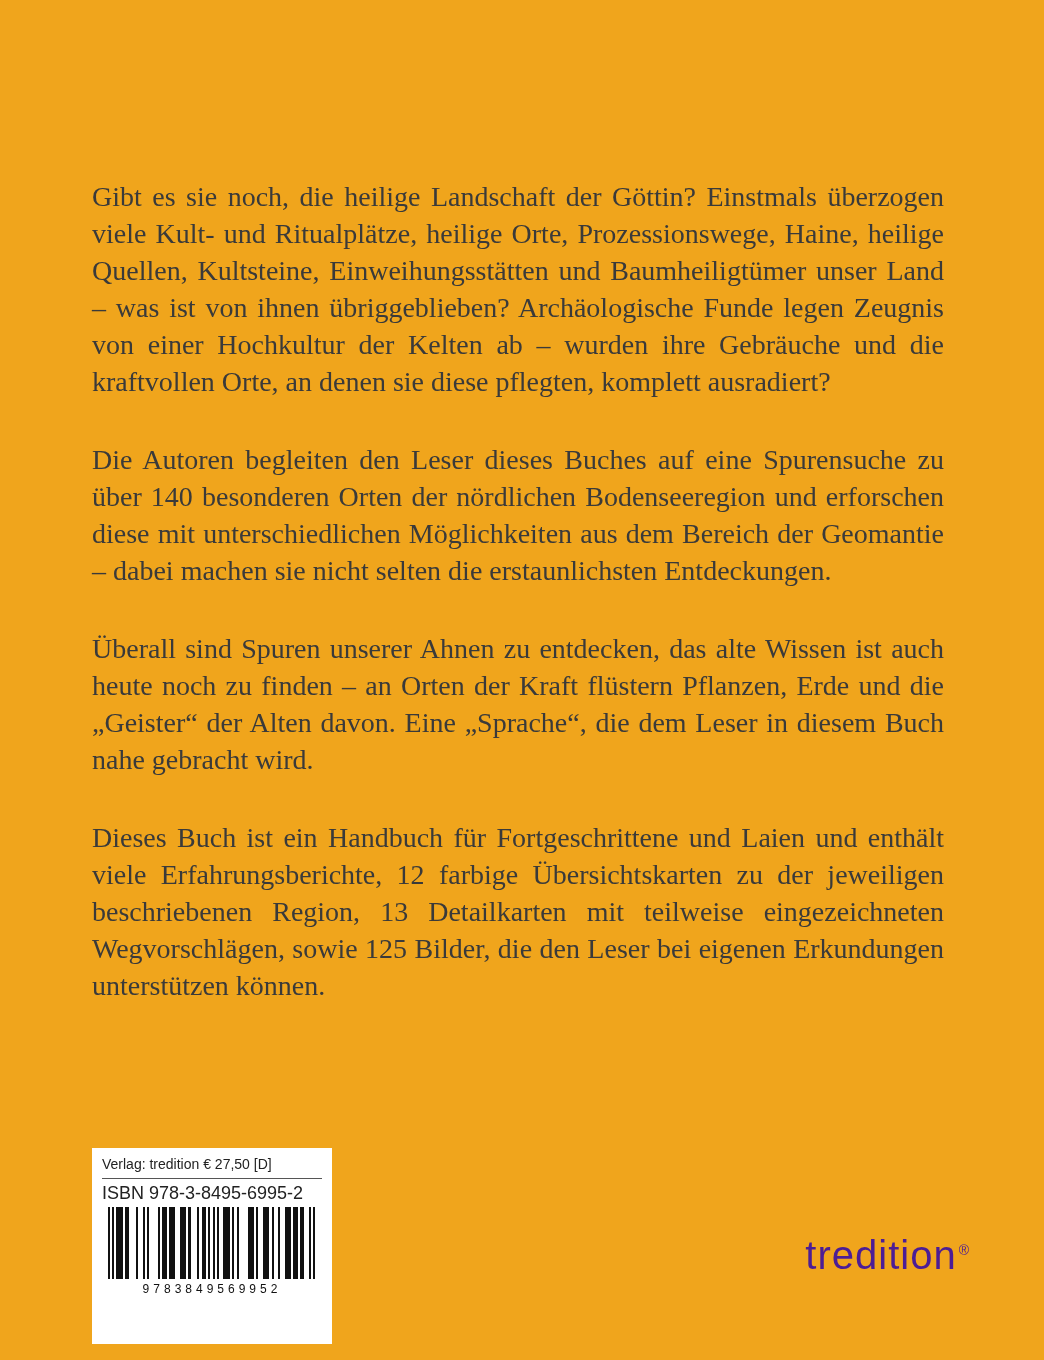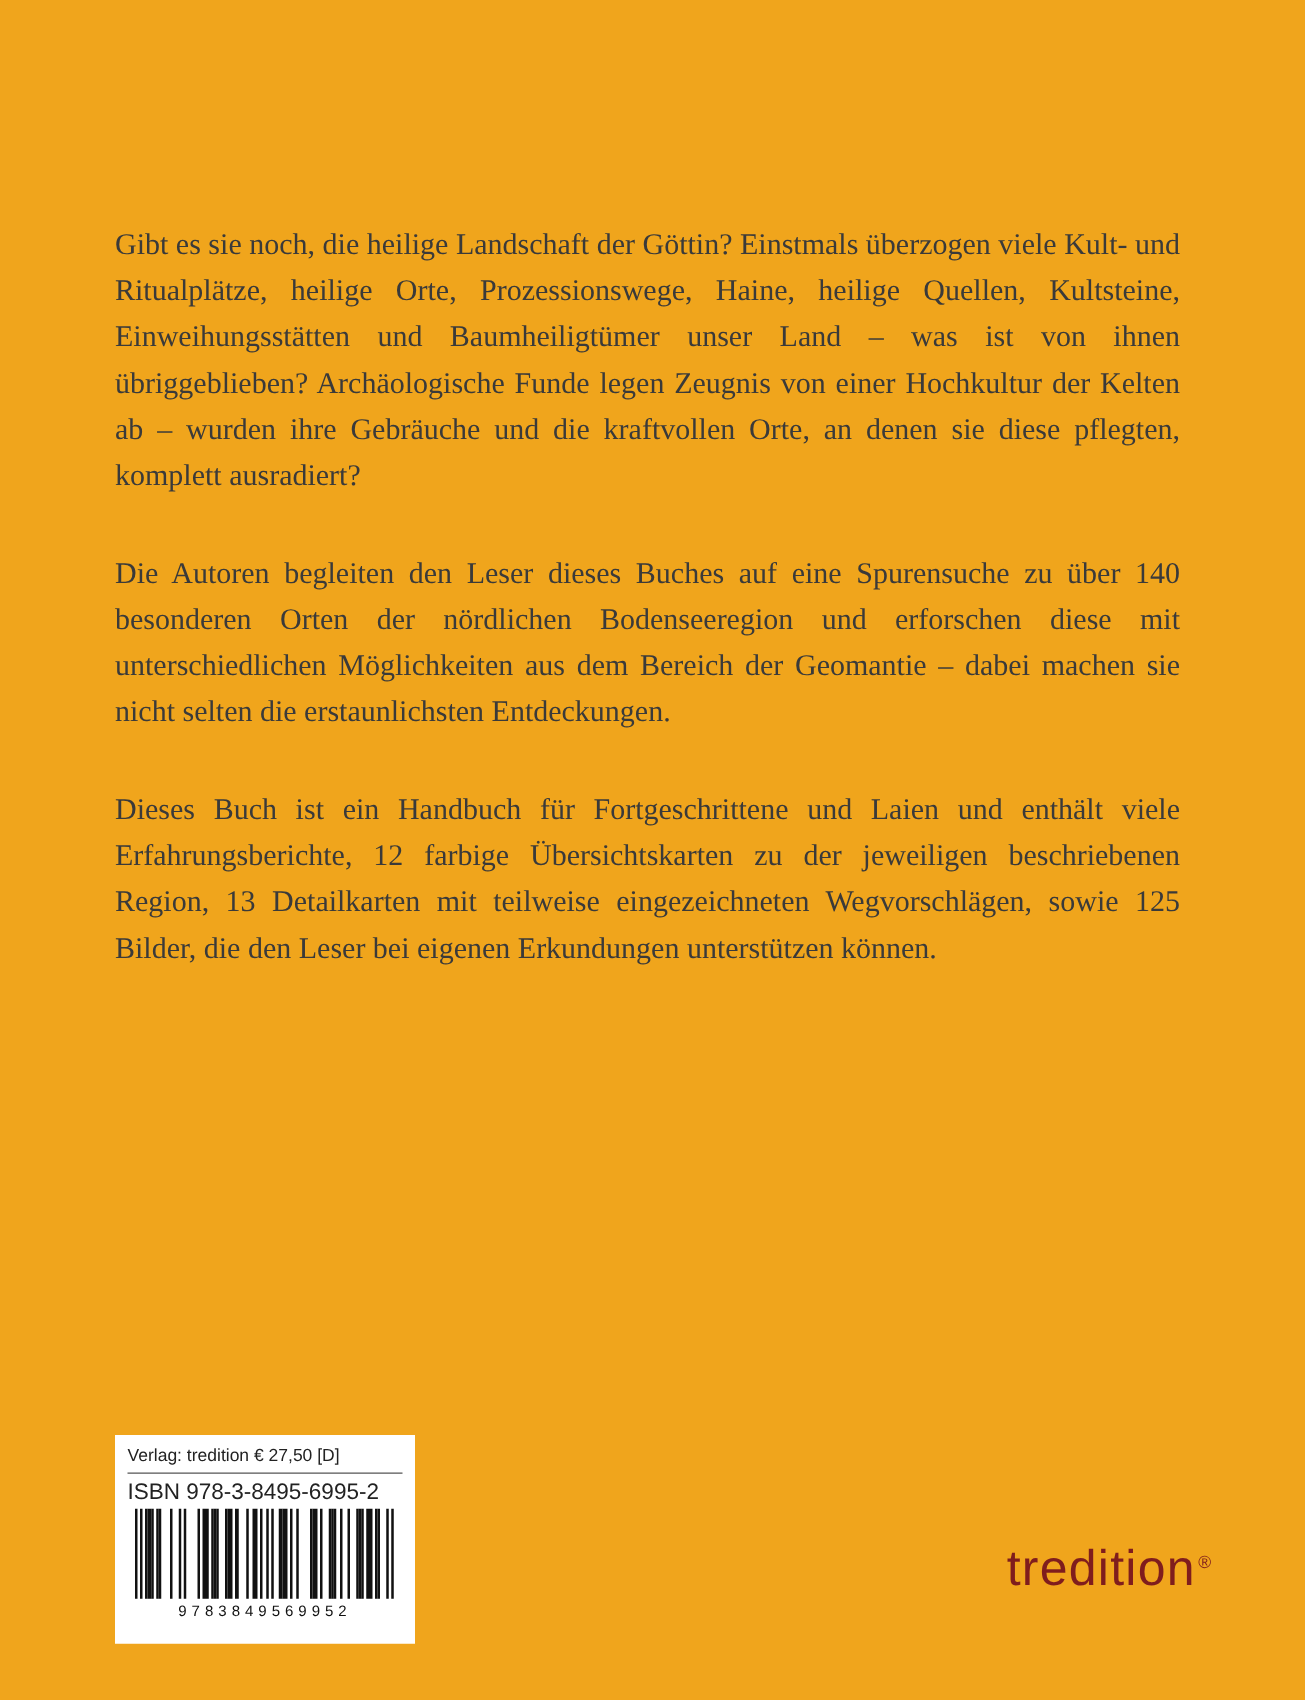--- a/index.html
+++ b/index.html
@@ -7,32 +7,32 @@
     position:relative;
     width:1044px;height:1360px;
     background:#F0A51C;
     overflow:hidden;
     font-family:"Liberation Serif", serif;
   }
   .text-block{
     position:absolute;
     left:92px;top:178px;width:852px;
     color:#3a3a3a;
-    font-size:24px;
+    font-size:28px;
     line-height:37px;
   }
   .text-block p{
     margin:0 0 41px 0;
     text-align:justify;
     text-justify:inter-word;
   }
   .isbn-box{
     position:absolute;
     left:92px;top:1148px;
-    width:240px;height:167px;
+    width:240px;height:196px;
     background:#ffffff;
     box-sizing:border-box;
     padding:6px 10px 4px 10px;
     font-family:"Liberation Sans", sans-serif;
     color:#222;
   }
   .isbn-line1{
     font-size:14px;
     line-height:20px;
     border-bottom:1px solid #555;
@@ -60,36 +60,37 @@
     margin-top:3px;
     color:#111;
   }
   .logo{
     position:absolute;
     right:74px;top:1233px;
     font-family:"Liberation Sans", sans-serif;
     font-size:40px;
     font-weight:500;
     letter-spacing:1px;
-    color:#7f1d1d;
+    color:#4c1d95;
   }
   .logo .reg{
     font-size:14px;
     vertical-align:super;
     margin-left:2px;
   }
 </style>
 </head>
 <body>
 
 <div class="cover">
 
   <div class="text-block">
     <p>Gibt es sie noch, die heilige Landschaft der Göttin? Einstmals überzogen viele Kult- und Ritualplätze, heilige Orte, Prozessionswege, Haine, heilige Quellen, Kultsteine, Einweihungsstätten und Baumheiligtümer unser Land – was ist von ihnen übriggeblieben? Archäologische Funde legen Zeugnis von einer Hochkultur der Kelten ab – wurden ihre Gebräuche und die kraftvollen Orte, an denen sie diese pflegten,  komplett ausradiert?</p>
     <p>Die Autoren begleiten den Leser dieses Buches auf eine Spurensuche zu über 140 besonderen Orten der nördlichen Bodenseeregion und erforschen diese mit unterschiedlichen Möglichkeiten aus dem Bereich der Geomantie – dabei machen sie nicht selten die erstaunlichsten Entdeckungen.</p>
+    <p>Überall sind Spuren unserer Ahnen zu entdecken, das alte Wissen ist auch heute noch zu finden – an Orten der Kraft flüstern Pflanzen, Erde und die „Geister“ der Alten davon. Eine „Sprache“, die dem Leser in diesem Buch nahe gebracht wird.</p>
     <p>Dieses Buch ist ein Handbuch für Fortgeschrittene und Laien und enthält viele Erfahrungsberichte, 12 farbige Übersichtskarten zu der jeweiligen beschriebenen Region, 13 Detailkarten mit  teilweise eingezeichneten Wegvorschlägen, sowie 125 Bilder, die den Leser bei eigenen Erkundungen unterstützen können.</p>
   </div>
 
   <div class="isbn-box">
     <div class="isbn-line1">Verlag: tredition   € 27,50 [D]</div>
     <div class="isbn-line2">ISBN 978-3-8495-6995-2</div>
     <div class="barcode">
         <div class="module dark"></div>
         <div class="module"></div>
         <div class="module dark"></div>

